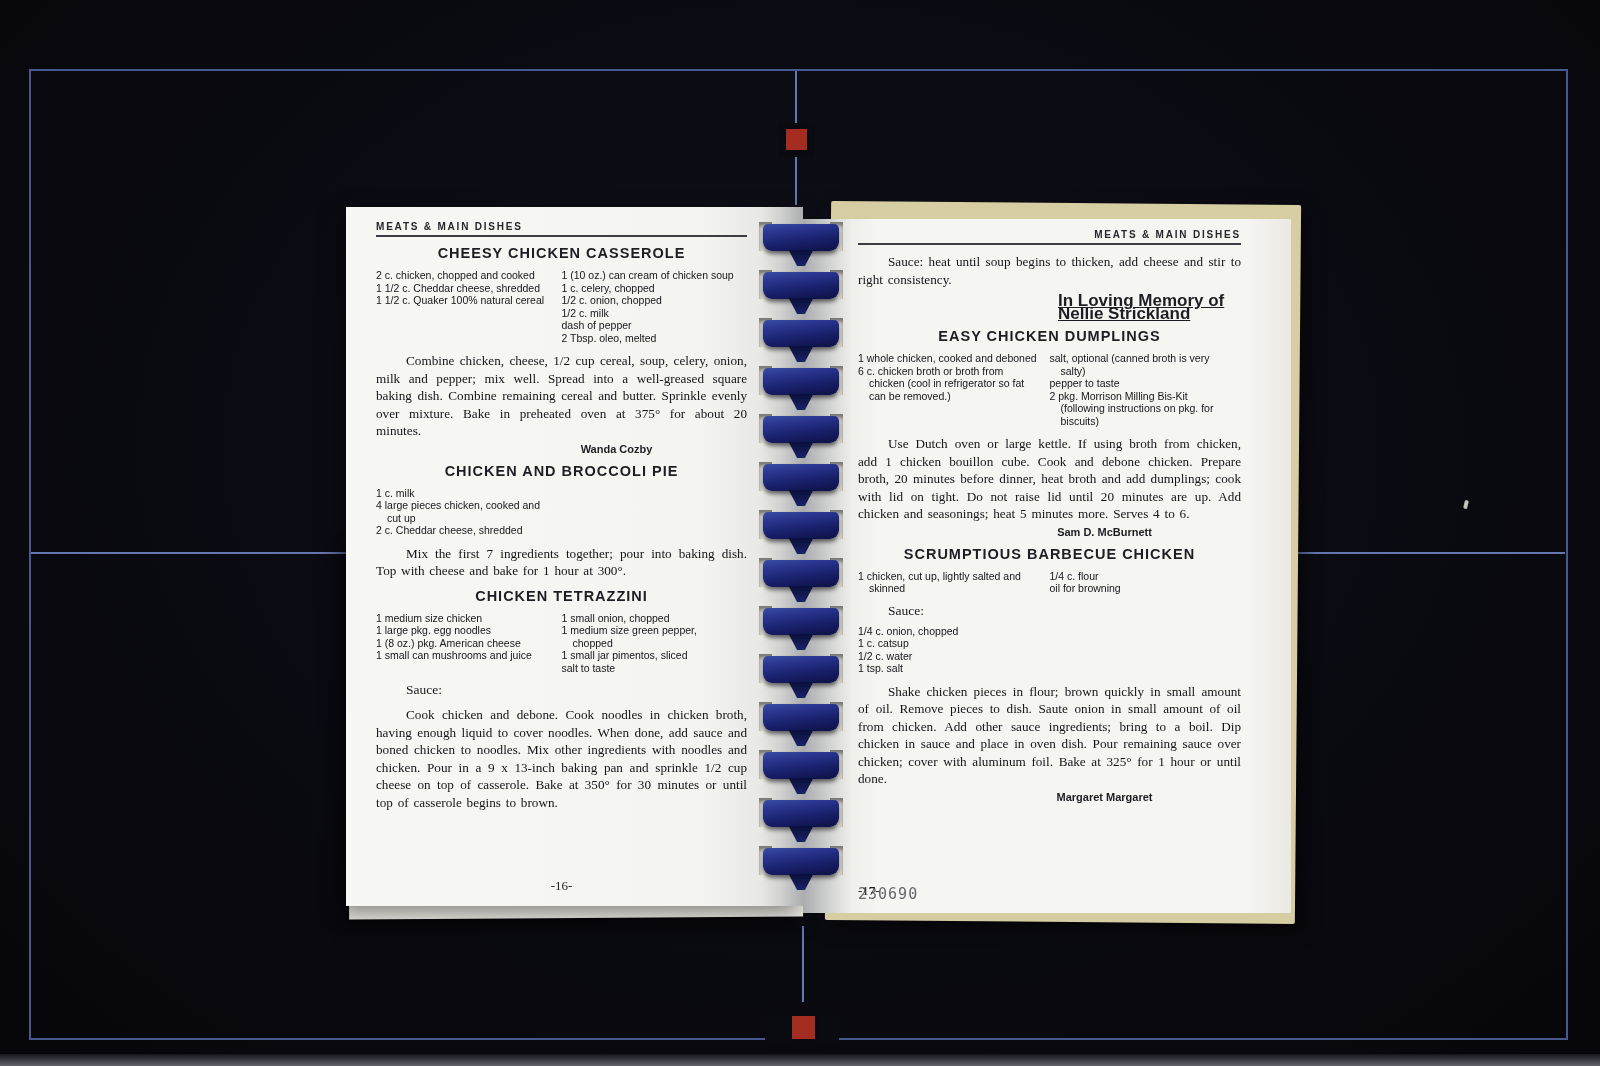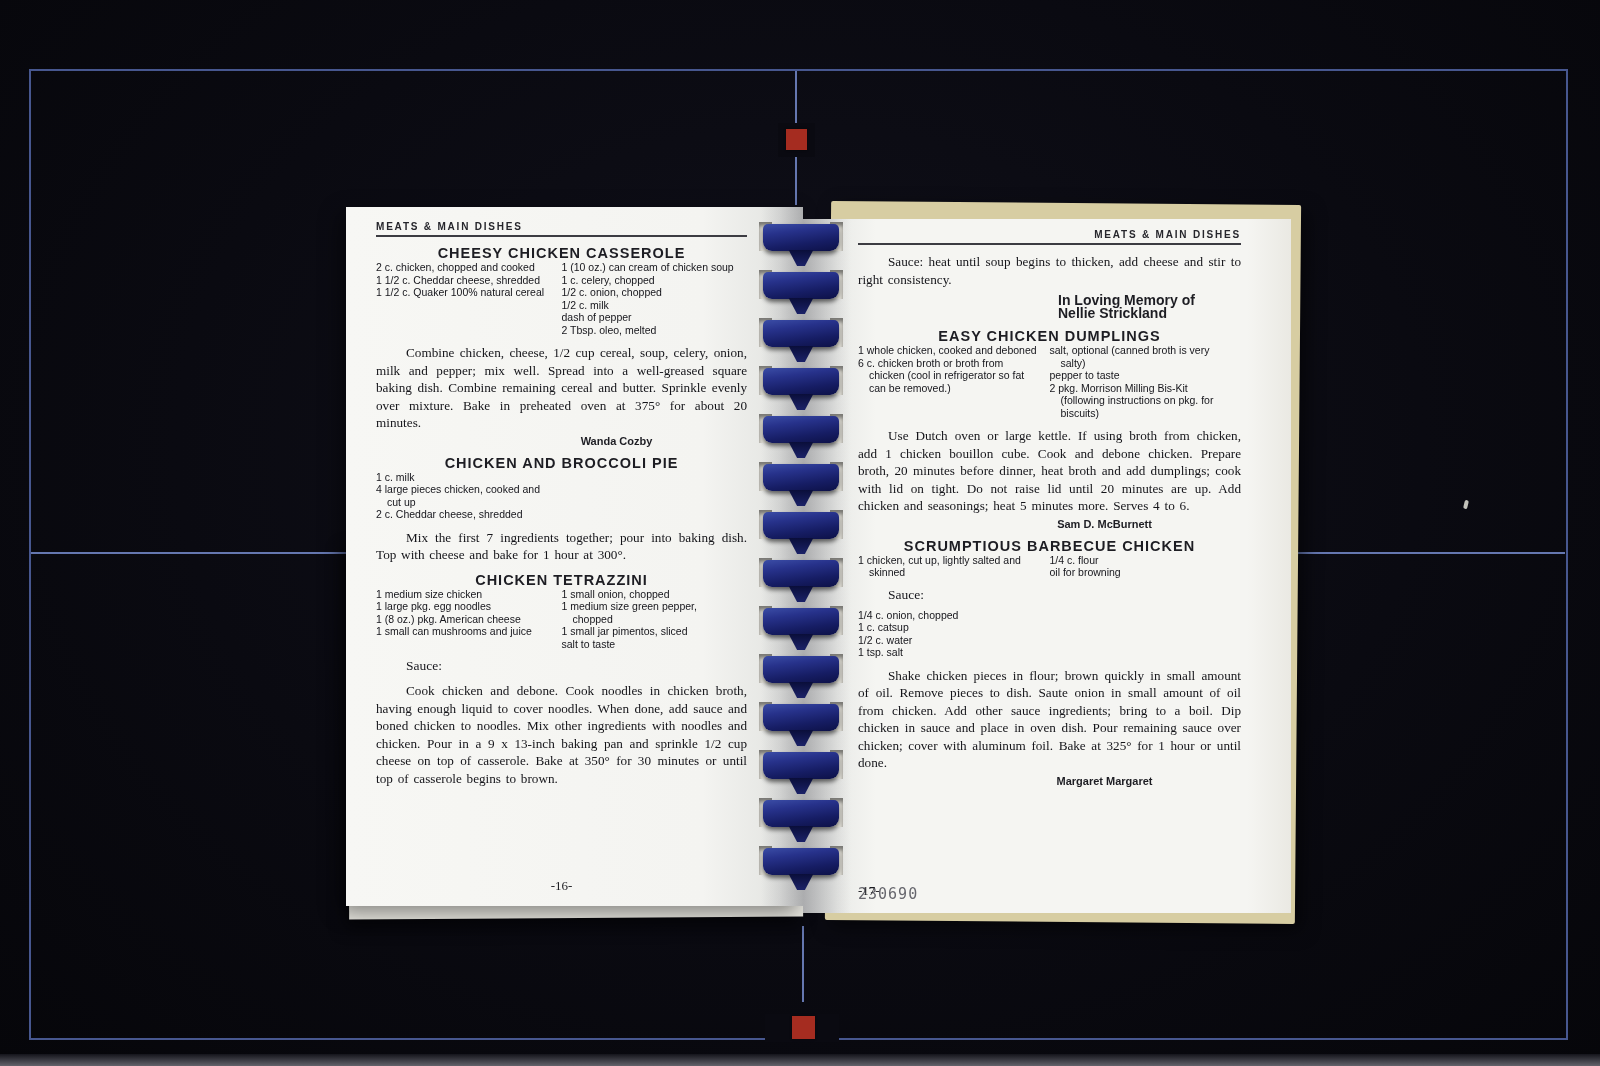--- a/index.html
+++ b/index.html
@@ -34,27 +34,27 @@
     background:linear-gradient(to right,#d6d7d4 0%,#eaebe8 7%,#f5f5f2 15%,#f5f5f2 91%,#eae9e3 100%);}
   .content{position:absolute;inset:0;}
   .page-left .content{padding:14px 56px 0 30px;}
   .page-right .content{padding:10px 50px 0 55px;}
   .page-header{font-weight:700;font-size:10px;letter-spacing:1.8px;color:#26262c;
     border-bottom:2px solid #3c3c42;padding-bottom:3px;}
   .hdr-right{text-align:right;}
   .recipe-title{margin:0;font-weight:700;font-size:14.5px;letter-spacing:1px;
     text-align:center;color:#1d1d23;}
   .mt-title{margin-top:8px;}
-  .ing-grid{display:flex;margin-top:0;font-size:10.5px;line-height:12.5px;color:#15151b;}
+  .ing-grid{display:flex;margin-top:8px;font-size:10.5px;line-height:12.5px;color:#15151b;}
   .ing-col{width:50%;box-sizing:border-box;padding-right:8px;}
   .ing{padding-left:11px;text-indent:-11px;}
   .para{margin:8px 0 0 0;font-family:"Liberation Serif",serif;font-size:13.2px;
     line-height:17.5px;text-align:justify;text-indent:30px;word-spacing:1.5px;color:#141419;}
   .attribution{margin:3px 0 0 110px;font-weight:700;font-size:11px;text-align:center;color:#1d1d23;}
-  .memorial{margin:6px 0 0 200px;font-weight:700;font-size:14px;line-height:13px;color:#1d1d23;}
+  .memorial{margin:6px 0 0 200px;font-weight:700;font-size:17px;line-height:13px;color:#1d1d23;text-decoration:underline;}
   .sauce-label{margin:8px 0 0 30px;font-family:"Liberation Serif",serif;font-size:13.5px;}
   .pgnum-left{position:absolute;left:30px;right:56px;bottom:12px;text-align:center;
     font-family:"Liberation Serif",serif;font-size:13px;color:#1b1b20;}
   .footer-right{position:absolute;left:55px;right:50px;bottom:16px;height:14px;}
   .print-code{position:absolute;left:0;top:2px;font-family:"DejaVu Sans Mono",monospace;
     font-size:15px;letter-spacing:1px;color:#66666d;}
   .pgnum-right{position:absolute;left:0;right:4px;
     font-family:Liberation Serif, serif;font-size:13px;color:#1b1b20;}
   
   .page-left .gutter{position:absolute;right:0;top:0;bottom:0;width:42px;

